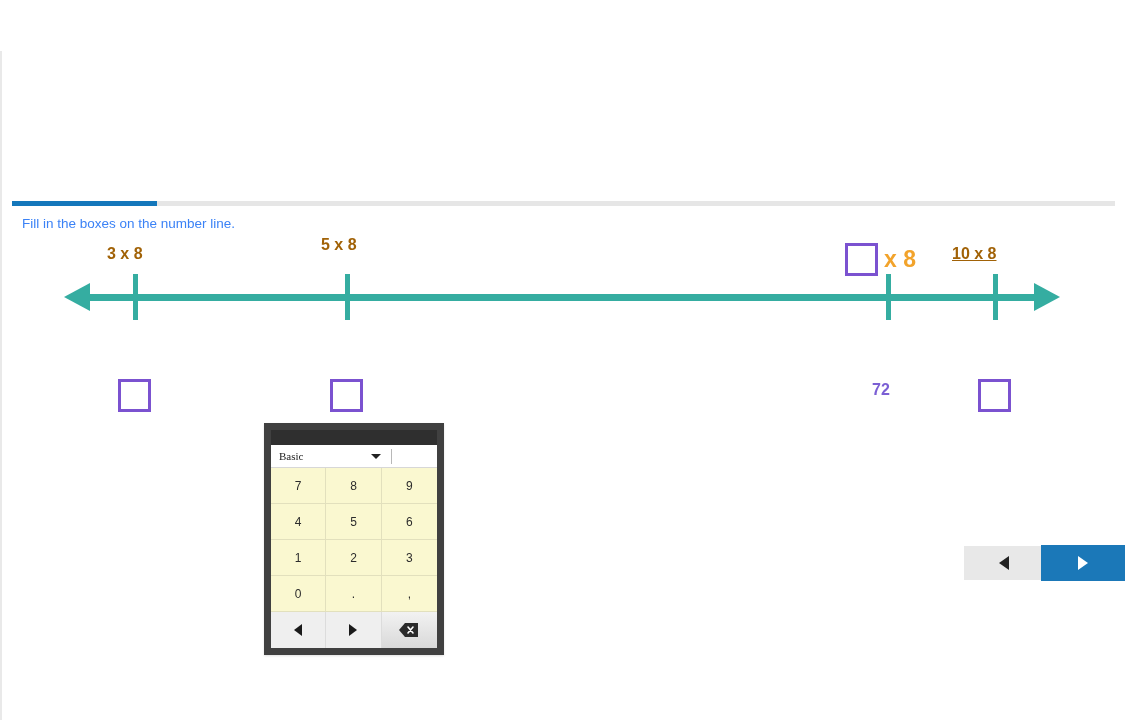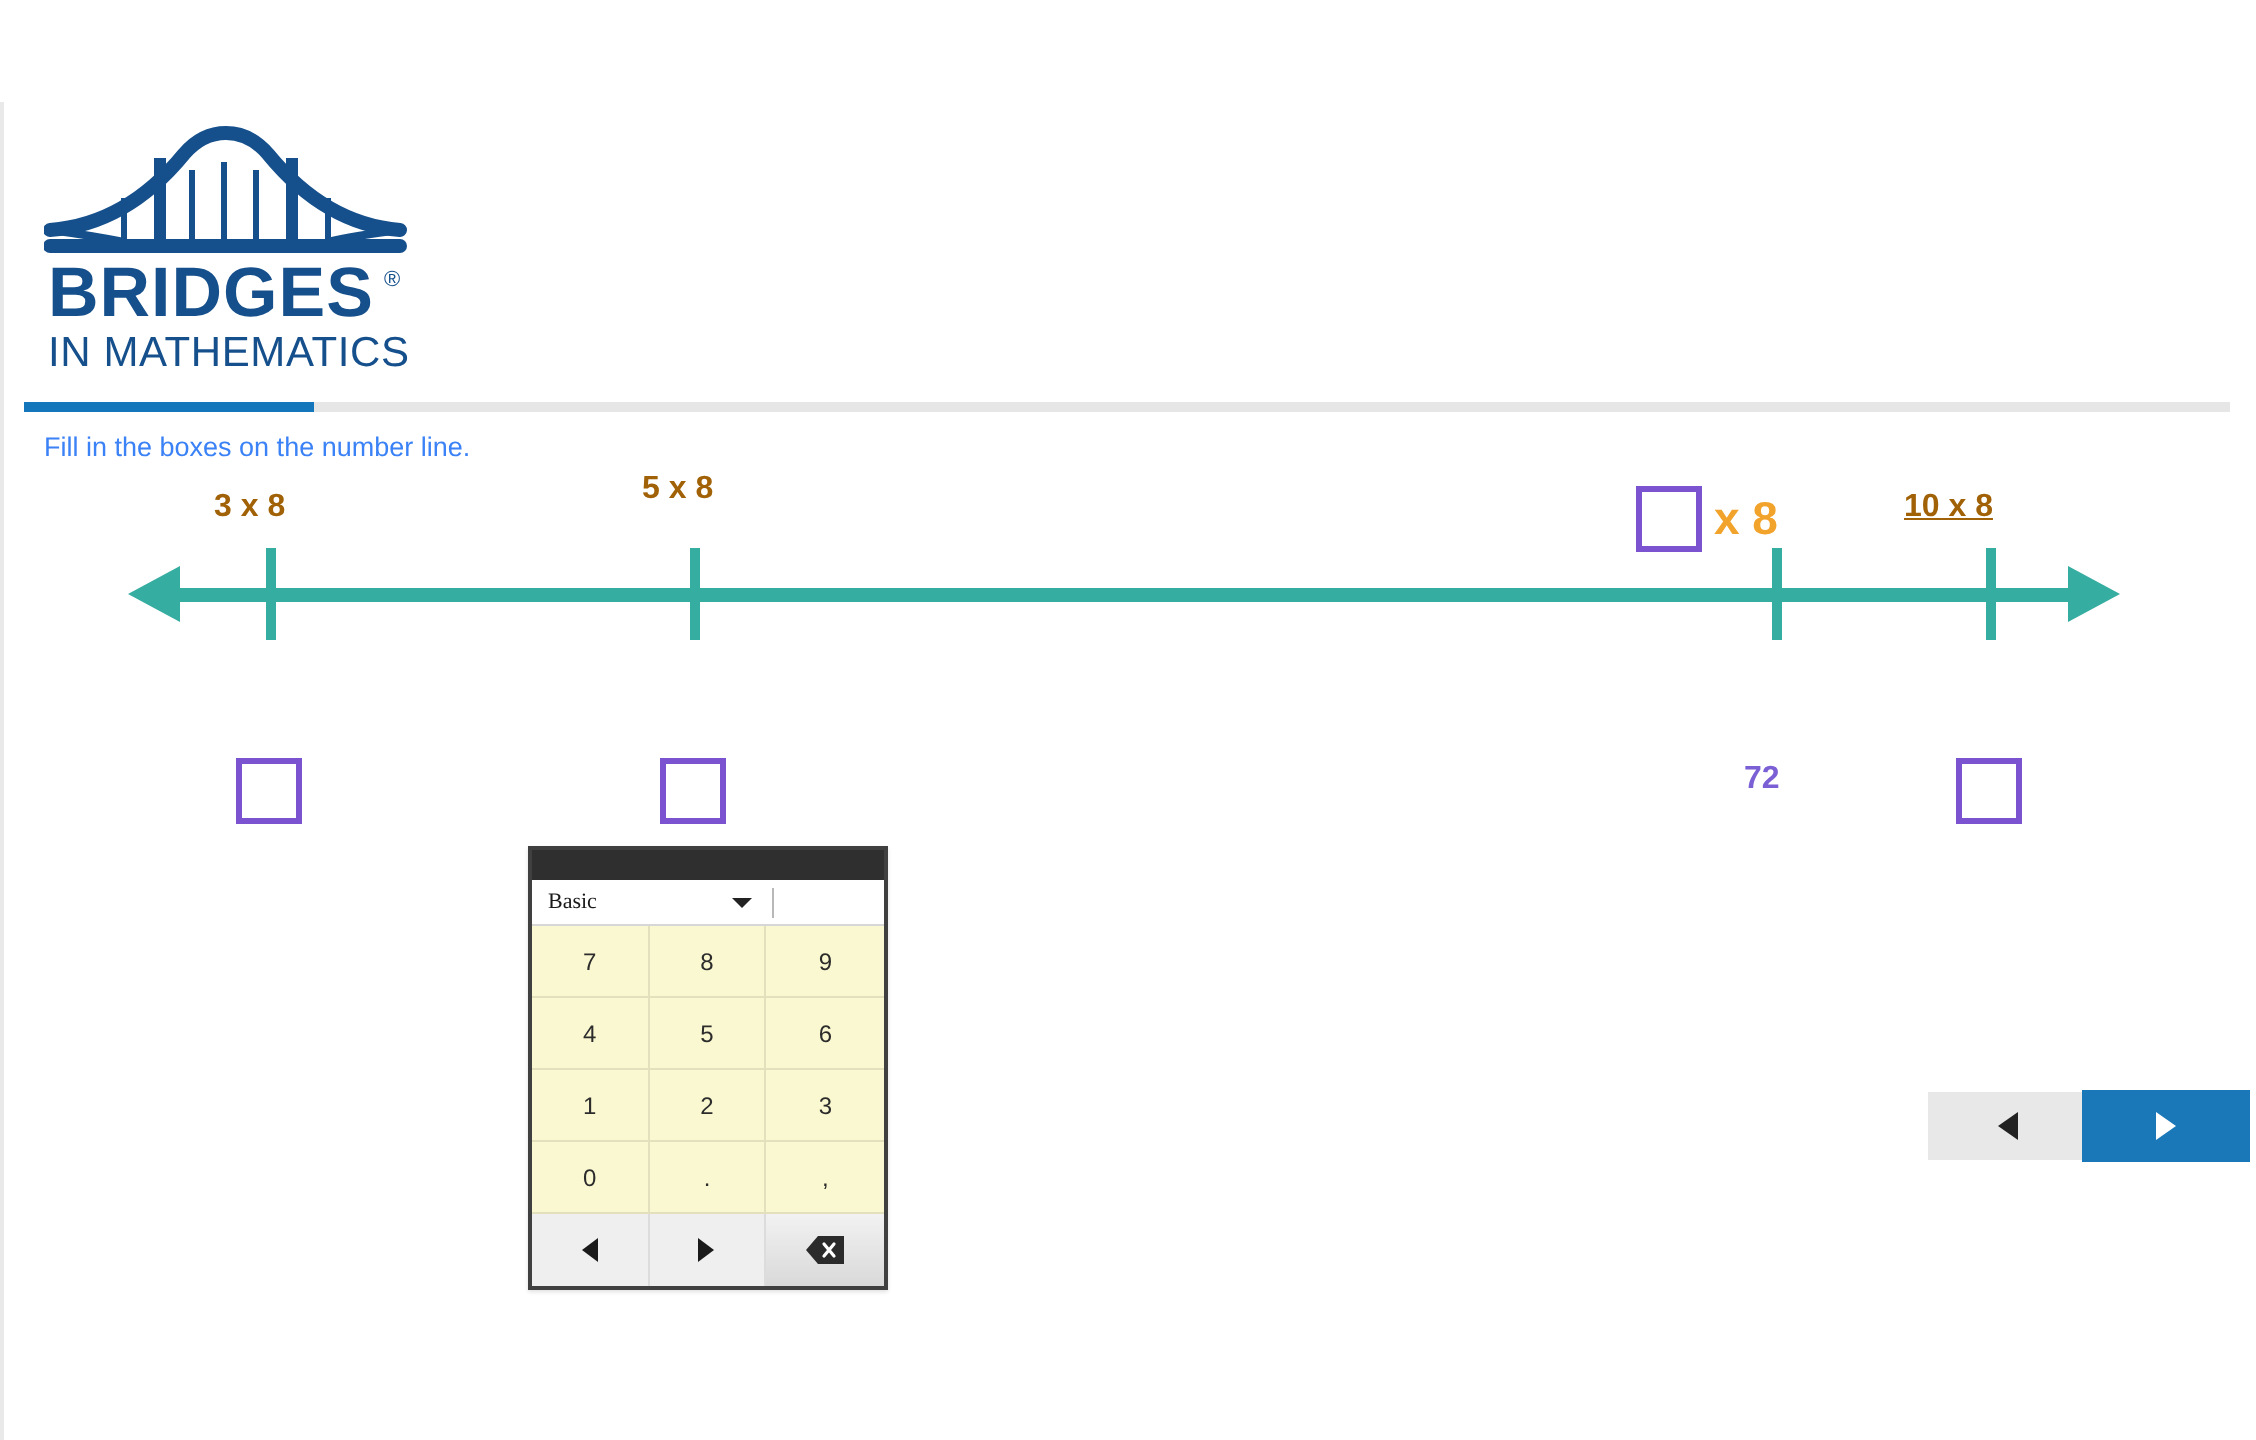--- a/index.html
+++ b/index.html
@@ -148,21 +148,21 @@
     font-weight: bold;
     white-space: nowrap;
   }
 
   
   .keypad {
     position: absolute;
     left: 264px; top: 423px;
     width: 180px;
     background: #ffffff;
-    border: 2px solid #404040;
+    border: 7px solid #404040;
     box-sizing: border-box;
     box-shadow: 0 1px 2px rgba(0,0,0,0.12);
   }
   .keypad-titlebar {
     height: 15px;
     background: #2f2f2f;
     cursor: move;
   }
   .keypad-modebar {
     height: 22px;
@@ -263,45 +263,20 @@
   }
 </style>
 </head>
 <body>
 
 <div id="app">
 
 
   <div class="content-card">
 
-    <div class="logo-wrap">
-      <svg width="190" height="130" viewBox="0 0 190 130" xmlns="http://www.w3.org/2000/svg" aria-hidden="true">
-        <g fill="none" stroke="#16508c">
-
-          <path d="M3 52 C 30 50, 52 36, 70 14 C 82 0, 100 0, 112 14 C 130 36, 152 50, 178 52" stroke-width="7" stroke-linecap="round"></path>
-
-          <path d="M3 60 L178 60" stroke-width="7" stroke-linecap="round"></path>
-
-          <path d="M58 16 L58 60" stroke-width="6"></path>
-          <path d="M124 16 L124 60" stroke-width="6"></path>
-
-          <path d="M74 22 L74 60" stroke-width="3"></path>
-          <path d="M90 18 L90 60" stroke-width="3"></path>
-          <path d="M106 22 L106 60" stroke-width="3"></path>
-          <path d="M40 36 L40 60" stroke-width="3"></path>
-          <path d="M142 36 L142 60" stroke-width="3"></path>
-
-          <path d="M3 52 C 18 54, 30 56, 40 58" stroke-width="4"></path>
-          <path d="M178 52 C 162 54, 150 56, 142 58" stroke-width="4"></path>
-        </g>
-        <text x="2" y="95" font-family="'Liberation Sans', sans-serif" font-size="35" font-weight="bold" fill="#16508c" letter-spacing="0.5">BRIDGES</text>
-        <text x="170" y="80" font-family="'Liberation Sans', sans-serif" font-size="11" fill="#16508c">®</text>
-        <text x="2" y="120" font-family="'Liberation Sans', sans-serif" font-size="21" fill="#16508c" letter-spacing="0.3">IN MATHEMATICS</text>
-      </svg>
-    </div>
 
     <div class="progress-track">
       <div class="progress-fill"></div>
     </div>
 
     <div class="instruction">Fill in the boxes on the number line.</div>
   </div>
 
   <div class="stage">
 
@@ -313,21 +288,21 @@
     <div class="tick" style="left:345px;"></div>
     <div class="tick" style="left:886px;"></div>
     <div class="tick" style="left:993px;"></div>
 
     <div class="nl-label" style="left:107px; top:245px;">3 x 8</div>
     <div class="answer-box" style="left:118px; top:379px;"></div>
 
     <div class="nl-label" style="left:321px; top:236px;">5 x 8</div>
     <div class="answer-box" style="left:330px; top:379px;"></div>
 
-    <div class="label-with-box" style="left:818px; top:243px;">
+    <div class="label-with-box" style="left:845px; top:243px;">
       <span class="answer-box inline"></span>
       <span>x 8</span>
     </div>
     <div class="nl-value" style="left:872px; top:381px;">72</div>
 
     <div class="nl-label" style="left:952px; top:245px;text-decoration:underline;">10 x 8</div>
     <div class="answer-box" style="left:978px; top:379px;"></div>
   </div>
 
   <div class="keypad">

